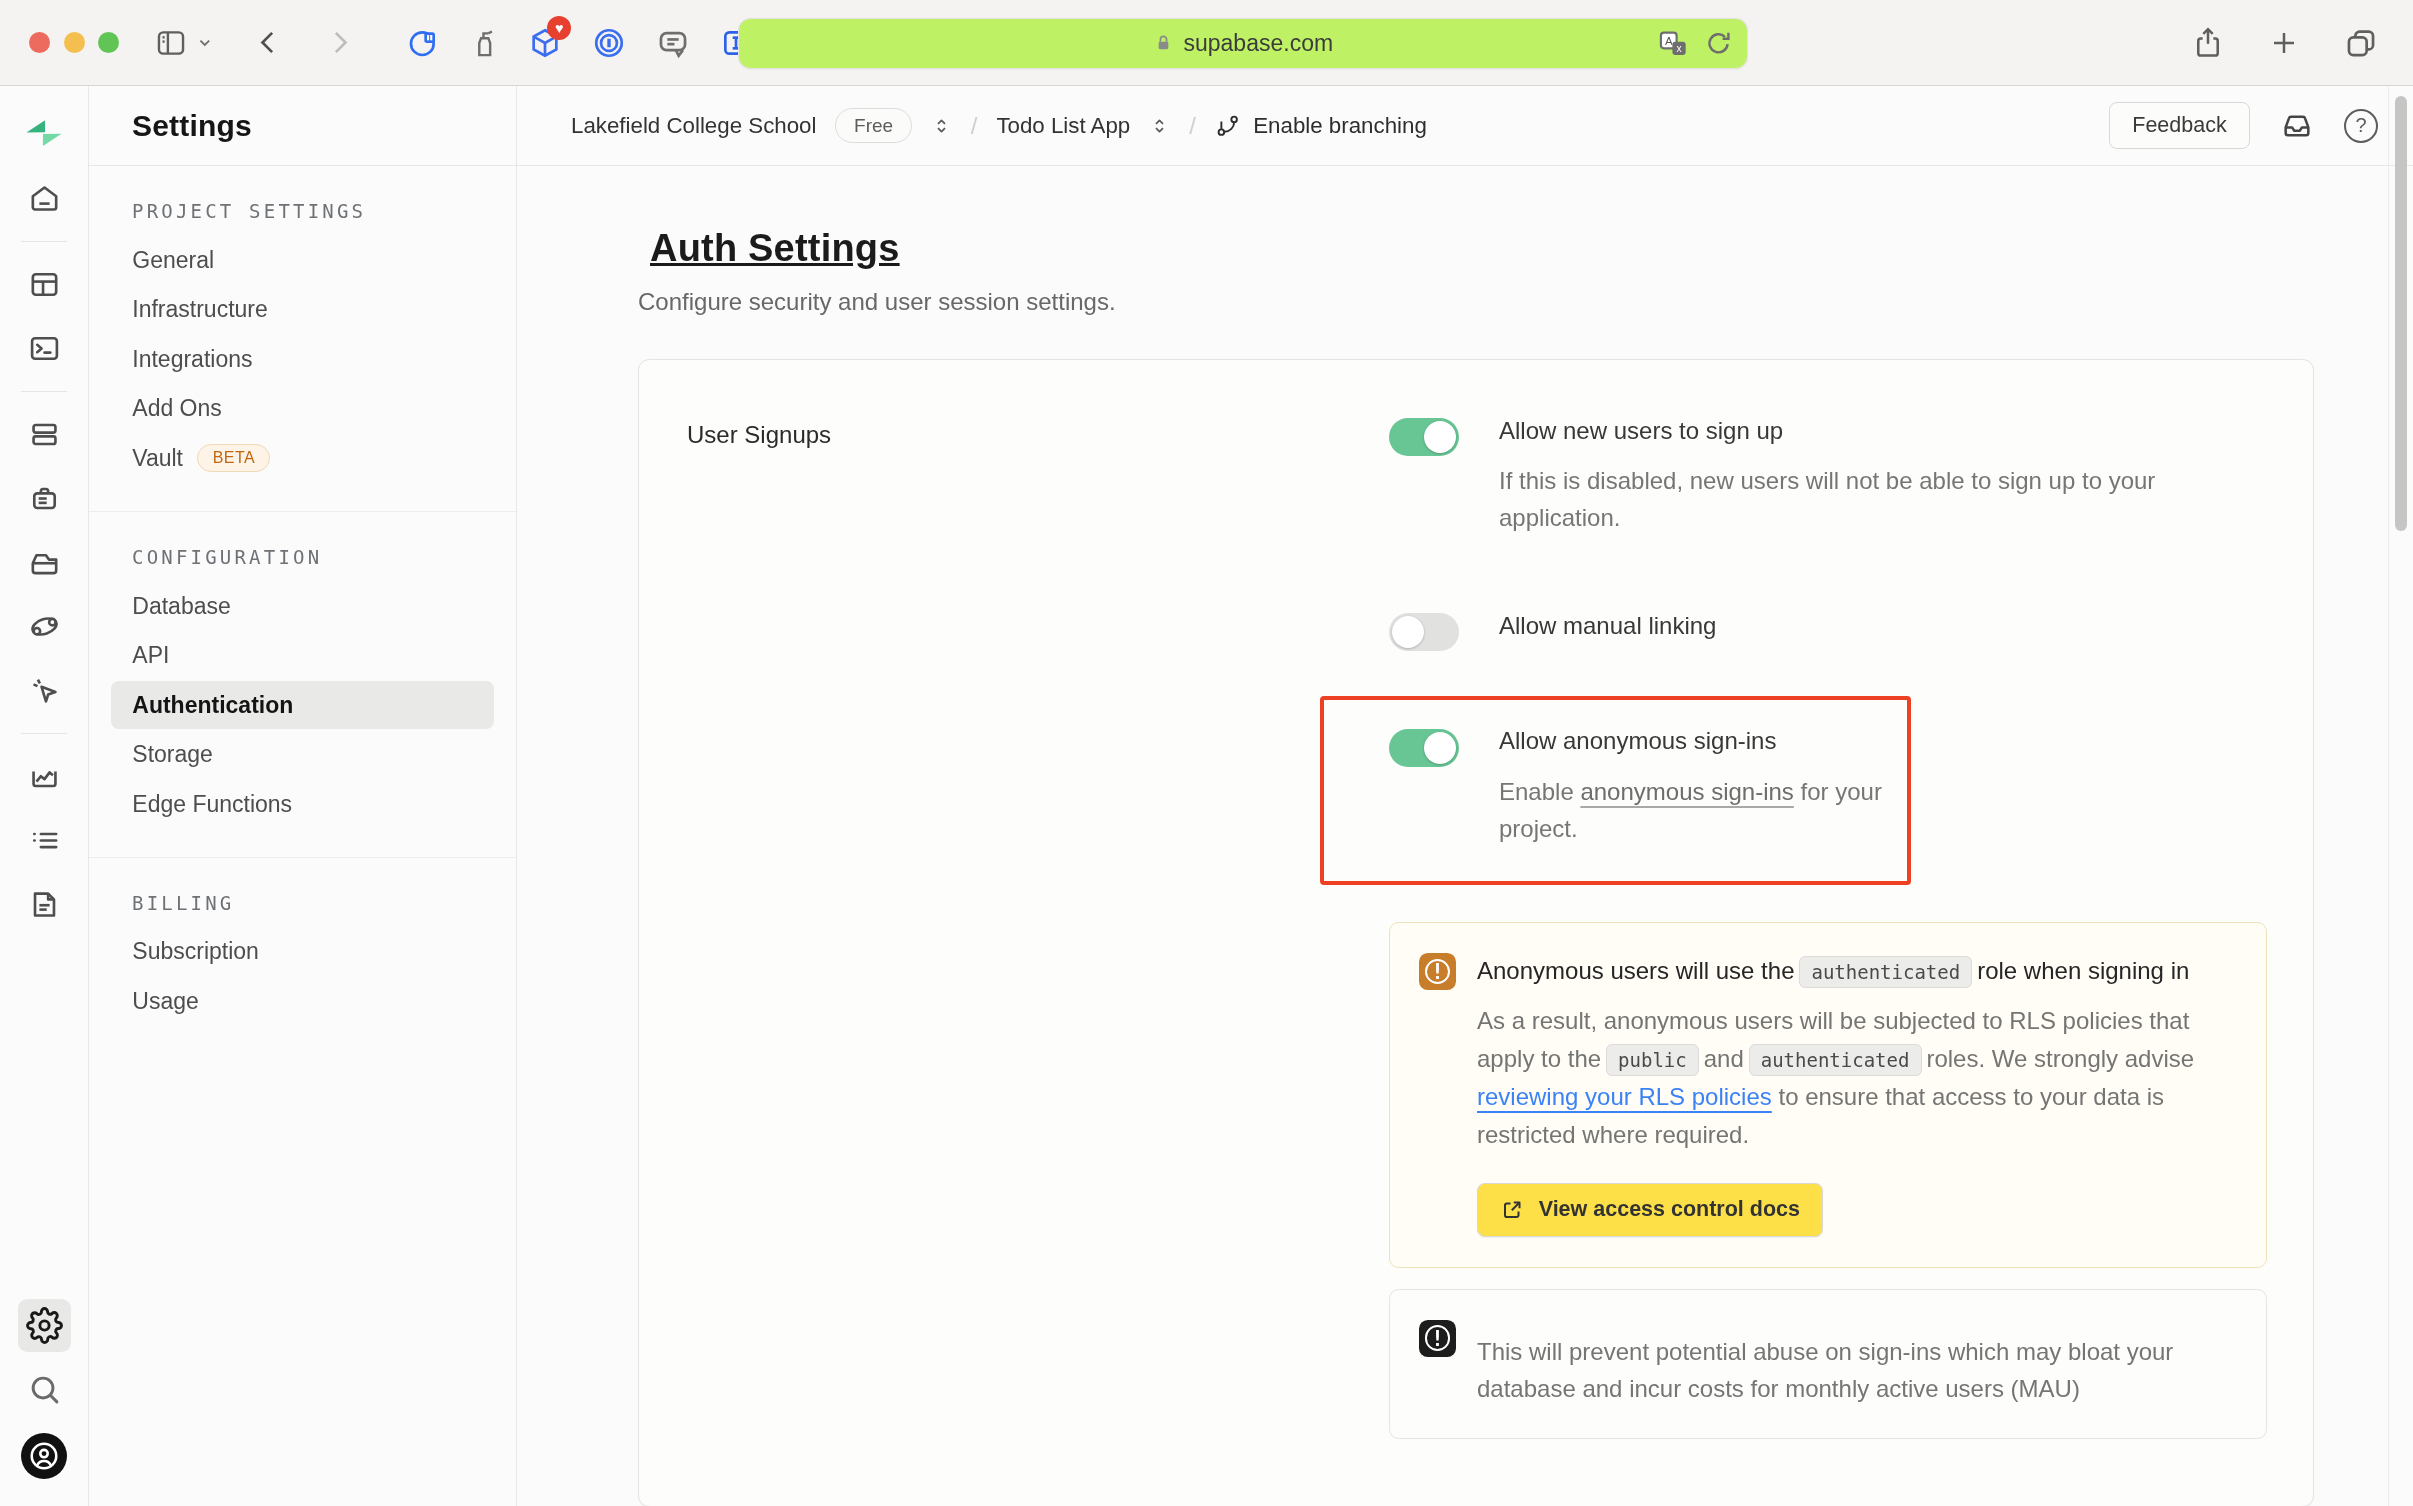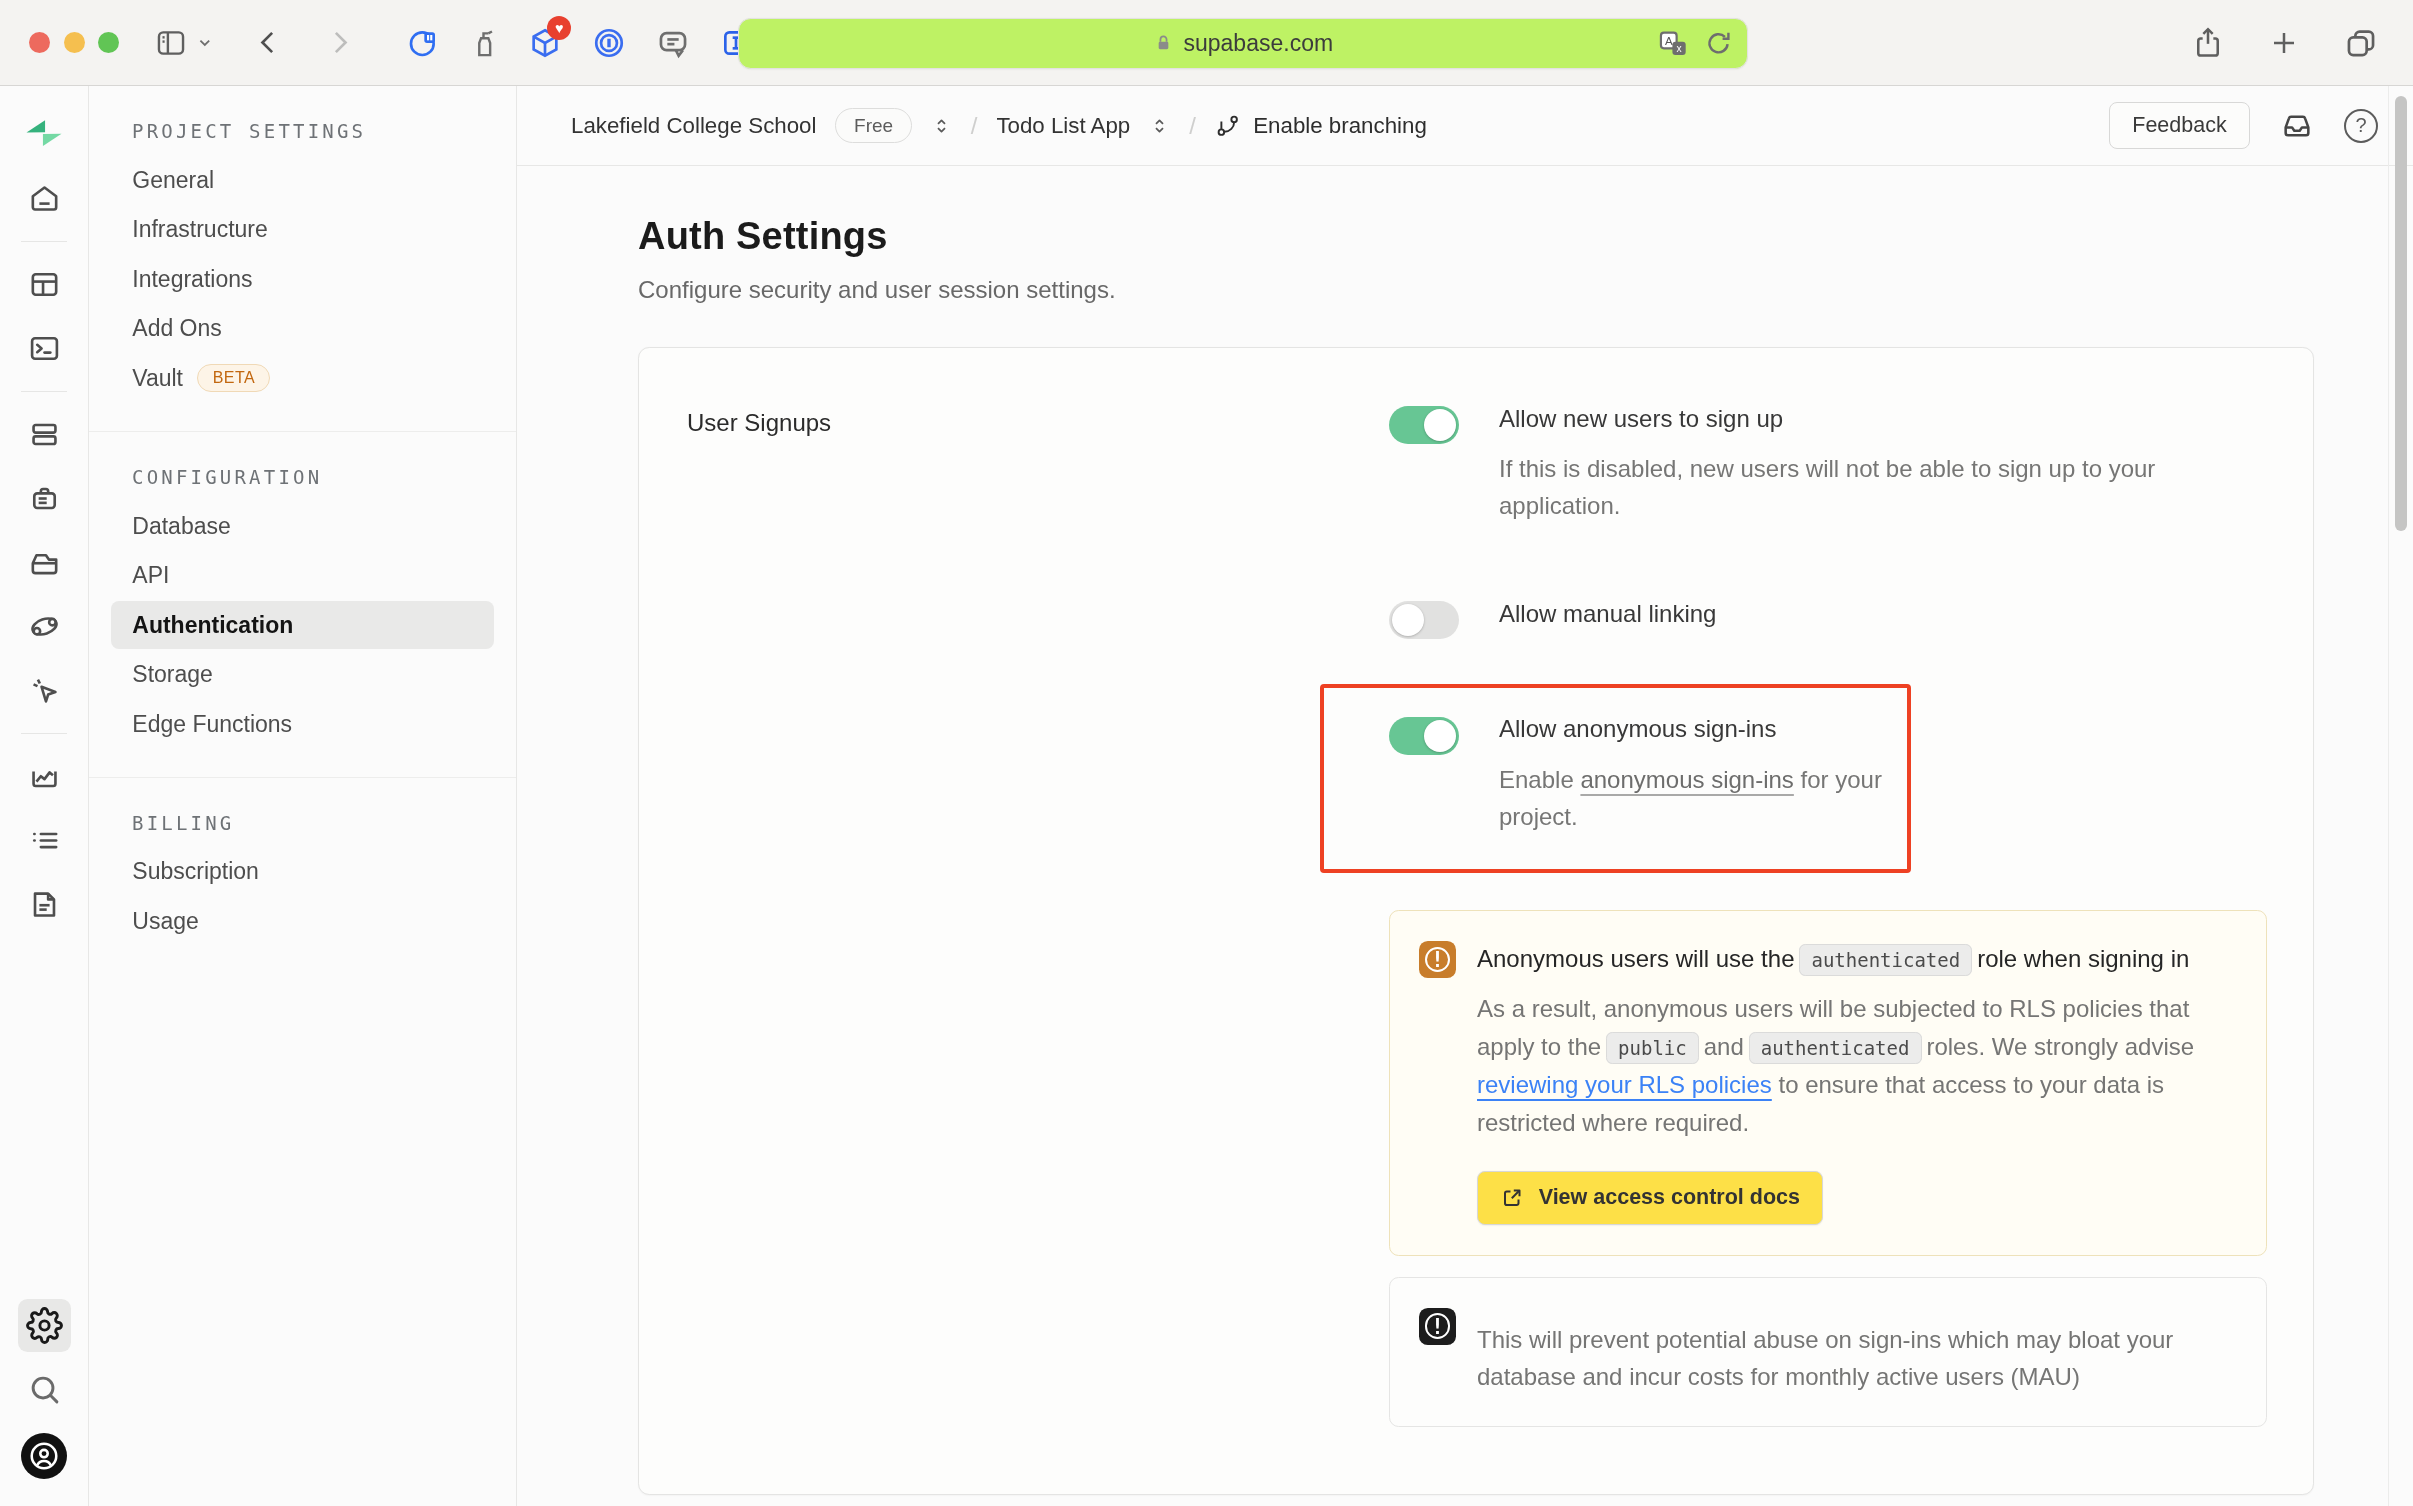--- a/index.html
+++ b/index.html
@@ -64,21 +64,21 @@
   .crumb-proj { font-size:22.3px; color:#333; }
   .branch-link { display:flex; align-items:center; gap:12.8px; font-size:22.3px; color:#2d2d2d; }
   .header-right { margin-left:auto; display:flex; align-items:center; gap:30px; }
   .feedback-btn { font-size:21.5px; color:#3a3a3a; border:0.8px solid #d8d8d7; background:#fcfcfb;
     border-radius:8px; padding:10.4px 22.3px; }
   .help-circle { width:34px; height:34px; border:2px solid #5c5c5c; border-radius:50%;
     display:flex; align-items:center; justify-content:center; font-size:20px; color:#5c5c5c; }
 
   
   .content { padding:49px 0 0 121px; }
-  .page-title { font-size:38px; font-weight:700; color:#1b1b1b; margin:0; letter-spacing:0.2px; }
+  .page-title { font-size:38px; font-weight:700; color:#1b1b1b; margin:12px; letter-spacing:0.2px;text-decoration:underline; }
   .page-sub { font-size:24px; color:#686868; margin-top:17.6px; }
 
   .card { width:1676px; background:#fdfdfc; border:0.8px solid #e4e4e3; border-radius:11.2px;
     box-shadow:0 0.8px 1.6px rgba(0,0,0,.03); }
   .card.first { margin-top:43px; }
   .card-inner { display:flex; padding:57px 48px 35px; }
   .label-col { width:702px; flex:none; font-size:24px; color:#2b2b2b; padding-top:4.8px; }
   .control-col { flex:1; max-width:878px; display:flex; flex-direction:column; }
 
   .toggle-row { display:flex; align-items:flex-start; gap:40px; }
@@ -359,20 +359,23 @@
     <div class="avatar">
       <svg width="32" height="32" viewBox="0 0 24 24" fill="none" stroke="#fff" stroke-width="1.9">
         <circle cx="12" cy="12" r="9.2"></circle>
           <circle cx="12" cy="10.2" r="2.8"></circle>
           <path d="M6.8 19.2 a5.6 5.6 0 0 1 10.4 0"></path>
       </svg>
     </div>
   </div>
 
   <div class="sidenav">
+    <div class="sidenav-header">
+      <span class="sidenav-title">Settings</span>
+    </div>
 
     <div class="nav-section bordered">
       <div class="section-title">PROJECT SETTINGS</div>
       <div class="nav-item">
           <span>General</span>
         </div>
       <div class="nav-item">
           <span>Infrastructure</span>
         </div>
       <div class="nav-item">

